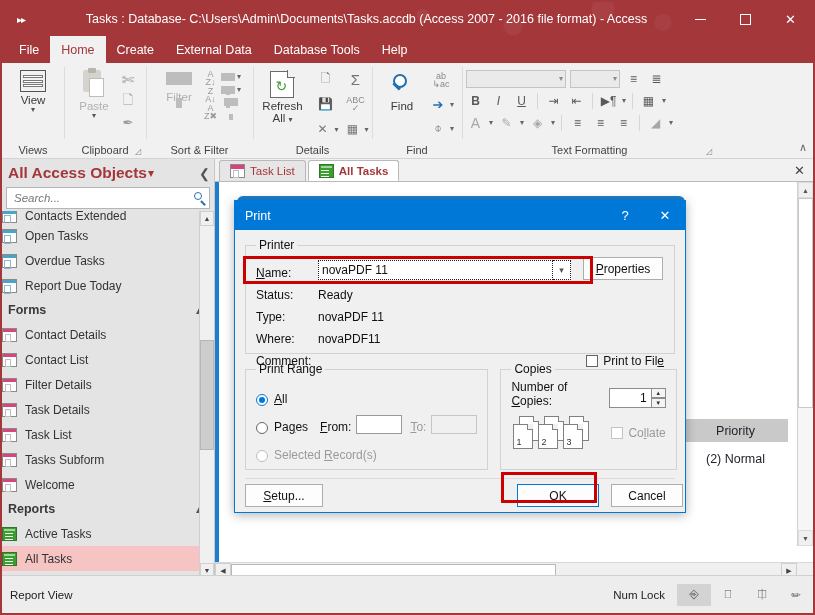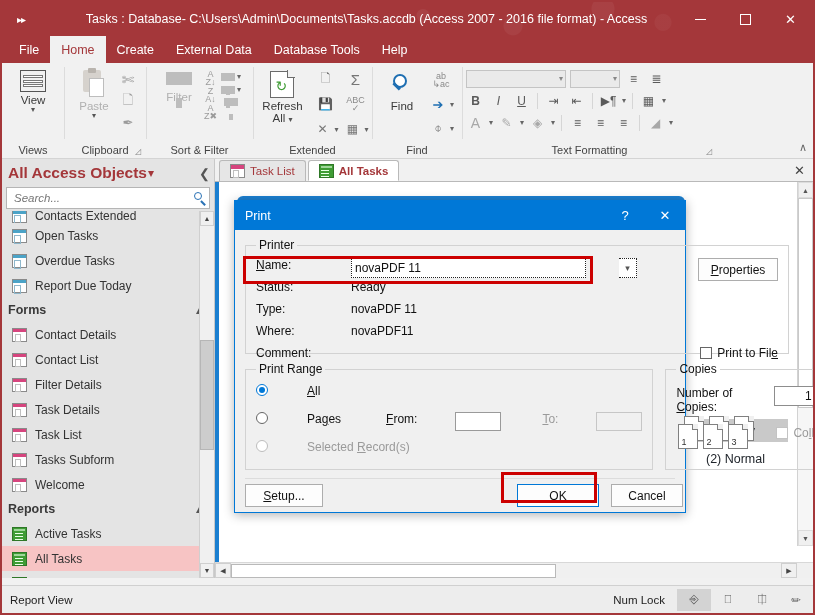--- a/index.html
+++ b/index.html
@@ -180,21 +180,21 @@
   }
   .nav-search input {
     border: 0; outline: 0; flex: 1; font-size: 11.5px; font-style: italic; color: #8a8a8a;
     font-family: "Liberation Sans", sans-serif; background: transparent;
   }
   .mag-sm { position:relative; width:15px;height:15px; }
   .mag-sm .l { position:absolute; left:2px; top:1px; width:8px;height:8px;border:1.6px solid #2a72b5;border-radius:50%;}
   .mag-sm .h { position:absolute; left:9px; top:9px; width:6px;height:1.8px;background:#2a72b5; transform:rotate(45deg); transform-origin:left center;}
   .navlist { flex: 1; overflow: hidden; position: relative; background:#e4e4e4; }
   .nav-row {
-    height: 25px; display: flex; align-items: center; gap: 8px; padding-left: 10px;
+    height: 25px; display: flex; align-items: center; gap: 8px; padding-left: 0;
     font-size: 12px; color: #333; white-space: nowrap;
   }
   .nav-row.selected { background: #f7c4c4; }
   .nav-row.clipped { height: 12px; overflow:hidden; align-items:flex-end; }
   .nav-group {
     height: 24px; display: flex; align-items: center; padding: 0 10px 0 6px;
     font-size: 12.5px; font-weight: bold; color: #3a3a3a;
   }
   .nav-group .chev { margin-left: auto; font-size: 10px; font-weight: normal; color:#555; }
   .oic { width: 15px; height: 14px; border: 1px solid #8a8a8a; background:#fff; position: relative; flex: none;}
@@ -256,21 +256,21 @@
 
   .hscroll-row {
     height: 16px; background: #f0f0f0; display: flex; align-items: center;
     border-top: 1px solid #d8d8d8;
   }
   .hsbtn { width: 16px; height: 15px; display:flex;align-items:center;justify-content:center; font-size:7px; color:#444; border:1px solid #cfcfcf; background:#f0f0f0;}
   .hsthumb { height: 14px; background: #fff; border: 1px solid #b9b9b9; }
 
   
   .statusbar {
-    position: absolute; left: 0; right: 0; bottom: 0; height: 28px;
+    position: absolute; left: 0; right: 0; bottom: 0; height: 38px;
     background: #ededed; border-top: 1px solid #d0d0d0;
     display: flex; align-items: center; padding-left: 8px;
     font-size: 11.5px; color: #222; gap: 28px;
   }
   .sb-right { margin-left: auto; display: flex; align-items: center; height: 22px; }
   .sb-numlock { padding: 0 12px; }
   .viewbtn { width: 34px; height: 22px; display:flex;align-items:center;justify-content:center; color:#555; }
   .viewbtn.active { background: #d3d3d3; }
 
   
@@ -285,21 +285,21 @@
     padding-left: 10px; color: #fff; font-size: 12.5px;
   }
   .dlg-title .sp { margin-left: auto; display:flex; }
   .dtbtn { width: 40px; height: 29px; display:flex;align-items:center;justify-content:center; color:#fff; font-size:13px;}
   .dlg-content { flex: 1; padding: 8px 10px 0 10px; position: relative; }
   fieldset.grp {
     border: 1px solid #d2d2d2; margin: 0 0 8px 0; padding: 4px 10px 0 10px;
     position: relative;
   }
   fieldset.grp > legend { font-size: 12px; color: #111; padding: 0 3px; }
-  .fld-row { display: flex; align-items: flex-start; height: 22px; font-size: 12px; color: #111; gap: 33px; }
+  .fld-row { display: flex; align-items: flex-end; height: 22px; font-size: 12px; color: #111; }
   .fld-lab { width: 62px; }
   .ul { text-decoration: underline; }
   .textbox {
     height: 20px; background: #fff; border: 1px dotted #222;
     display: flex; align-items: center; padding: 0 3px; font-size: 12px; color:#111;
   }
   .combo-arrow {
     width: 18px; height: 20px; display:flex;align-items:center;justify-content:center;
     background: #fff; border: 1px dotted #222; border-left: none; color:#555; font-size:9px;
   }
@@ -463,21 +463,21 @@
         </div>
         <div class="icol" style="gap:5px">
           <span class="smallicon" style="font-size:15px">Σ</span>
           <span class="smallicon abac">ABC<br>✓</span>
           <span class="irow">
               <span class="smallicon">▦</span>
               <span class="tinycaret">▾</span>
             </span>
         </div>
       </div>
-      <div class="rgroup-label">Extended</div>
+      <div class="rgroup-label">Details</div>
     </div>
 
     <div class="rgroup" style="width:90px">
       <div class="rgroup-body" style="gap:4px; padding-top:4px">
         <div class="bigbtn" style="width:44px">
           <span class="icon-mag">
               <span class="lens"></span>
               <span class="hdl"></span>
             </span>
           <span class="lab">Find</span>
@@ -696,21 +696,21 @@
 
     <div class="dlg-content">
 
       <fieldset class="grp" style="height:116px">
         <legend>Printer</legend>
 
         <div class="fld-row" style="margin-top:2px">
           <span class="fld-lab"><span class="ul">N</span><span>ame:</span></span>
           <div class="textbox" style="width:235px">novaPDF 11</div>
           <div class="combo-arrow">▾</div>
-          <div class="btn" style="width:80px; margin-left:28px">
+          <div class="btn" style="width:80px; margin-left:12px">
             <span><span class="ul">P</span>roperties</span>
           </div>
         </div>
 
         <div class="fld-row">
           <span class="fld-lab">Status:</span>
           <span>Ready</span>
         </div>
         <div class="fld-row">
           <span class="fld-lab">Type:</span>

